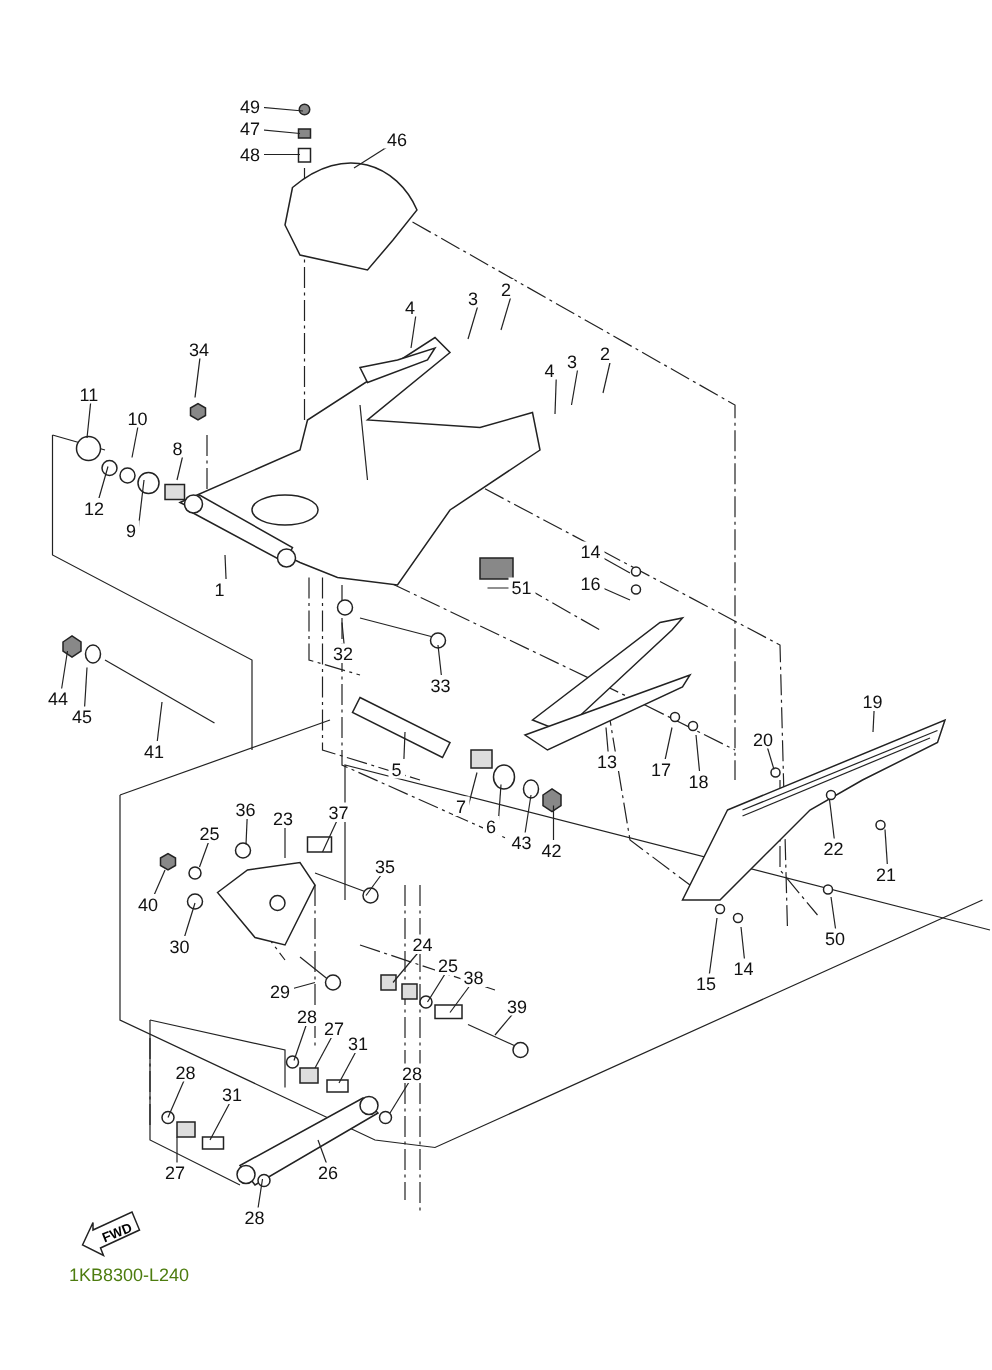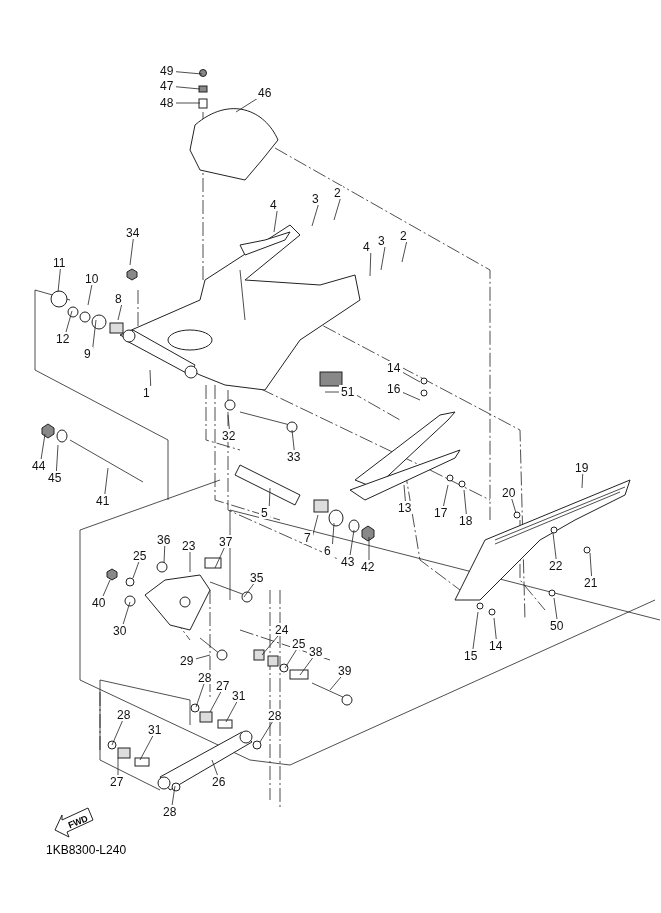--- a/index.html
+++ b/index.html
@@ -4,21 +4,21 @@
 <style>
   html, body { margin:0; padding:0; background:#ffffff; }
   body { width:661px; height:913px; position:relative; overflow:hidden; font-family:"Liberation Sans", sans-serif; }
   #diagram { position:absolute; left:0; top:0; width:661px; height:913px; }
   .part-label { font-family:"Liberation Sans", sans-serif; font-size:12px; fill:#111; }
   .ln { stroke:#222; stroke-width:0.8; fill:none; }
   .dash { stroke:#222; stroke-width:0.8; fill:none; stroke-dasharray:14 3 2 3; }
   .part { stroke:#222; stroke-width:1; fill:#fff; }
   .part-g { stroke:#222; stroke-width:1; fill:#ddd; }
   .part-d { stroke:#222; stroke-width:1; fill:#888; }
-  .code { position:absolute; left:46px; top:843px; font-size:12px; color:#000000; }
+  .code { position:absolute; left:46px; top:843px; font-size:12px; color:#4d7c0f; }
 </style>
 </head>
 <body>
 
 <svg id="diagram" viewBox="0 0 661 913" xmlns="http://www.w3.org/2000/svg">
 
   <g>
     <polyline class="dash" points="203,112 203,280"></polyline>
     <polyline class="dash" points="275,148 490,270 490,520"></polyline>
     <polyline class="dash" points="138,290 138,330 430,470"></polyline>

